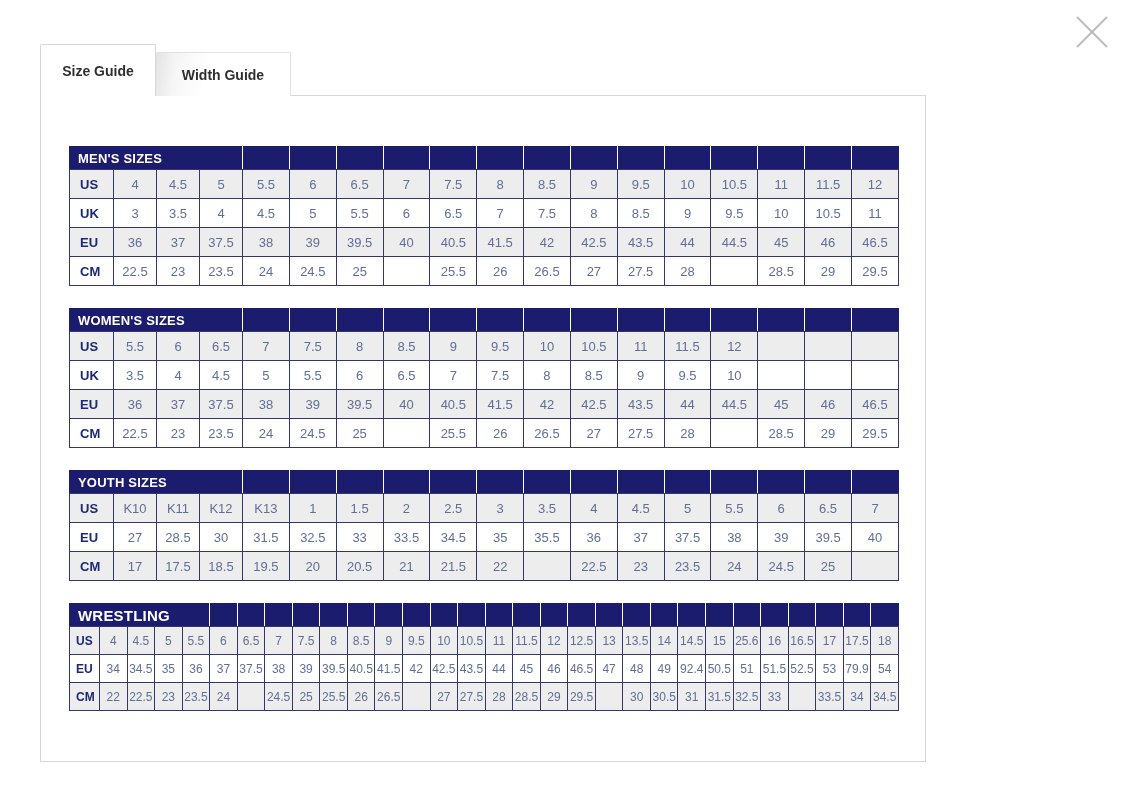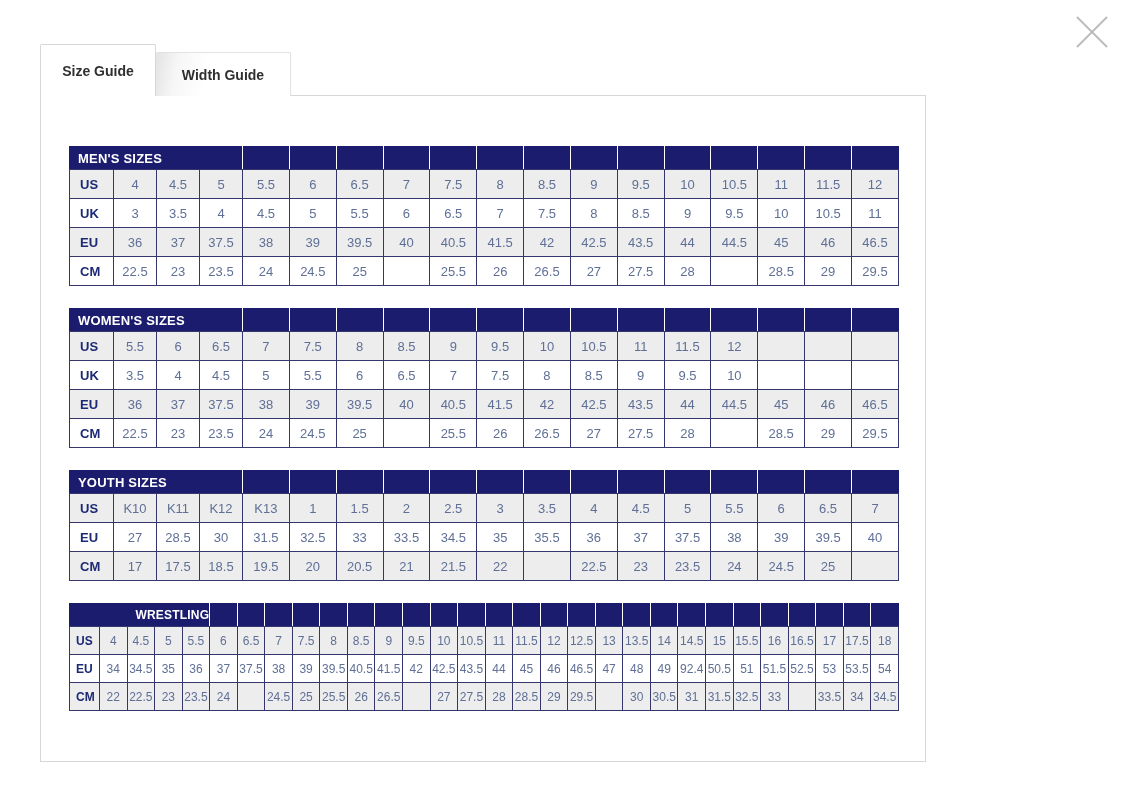--- a/index.html
+++ b/index.html
@@ -102,21 +102,21 @@
     color: var(--label-text);
     font-size: 13px; font-weight: bold;
     text-align: left; padding-left: 10px;
   }
   .size-table tbody tr:nth-child(even) { background: var(--stripe); }
   .size-table col.col-label { width: 44px; }
   .size-table col.col-narrow { width: 43px; }
 
   .size-table.compact td { font-size: 12px; height: 28px; }
   .size-table.compact th.row-label { font-size: 12px; padding-left: 6px; }
-  .size-table.compact tr.title-row th { font-size: 12px; text-align: right; }
+  .size-table.compact tr.title-row th { font-size: 15px; }
   .size-table.compact col.col-label { width: 30px; }
 </style>
 </head>
 <body>
 
 <div class="screen">
 
   <button class="close-btn">
     <svg width="36" height="36" viewBox="0 0 36 36">
       <line x1="3" y1="3" x2="33" y2="33" stroke="#bcbcbc" stroke-width="2"></line>
@@ -558,21 +558,21 @@
               <td>10.5</td>
               <td>11</td>
               <td>11.5</td>
               <td>12</td>
               <td>12.5</td>
               <td>13</td>
               <td>13.5</td>
               <td>14</td>
               <td>14.5</td>
               <td>15</td>
-              <td>15.5</td>
+              <td>25.6</td>
               <td>16</td>
               <td>16.5</td>
               <td>17</td>
               <td>17.5</td>
               <td>18</td>
             </tr>
             <tr>
               <th class="row-label">EU</th>
               <td>34</td>
               <td>34.5</td>
@@ -594,21 +594,21 @@
               <td>46.5</td>
               <td>47</td>
               <td>48</td>
               <td>49</td>
               <td>92.4</td>
               <td>50.5</td>
               <td>51</td>
               <td>51.5</td>
               <td>52.5</td>
               <td>53</td>
-              <td>53.5</td>
+              <td>79.9</td>
               <td>54</td>
             </tr>
             <tr>
               <th class="row-label">CM</th>
               <td>22</td>
               <td>22.5</td>
               <td>23</td>
               <td>23.5</td>
               <td>24</td>
               <td></td>

